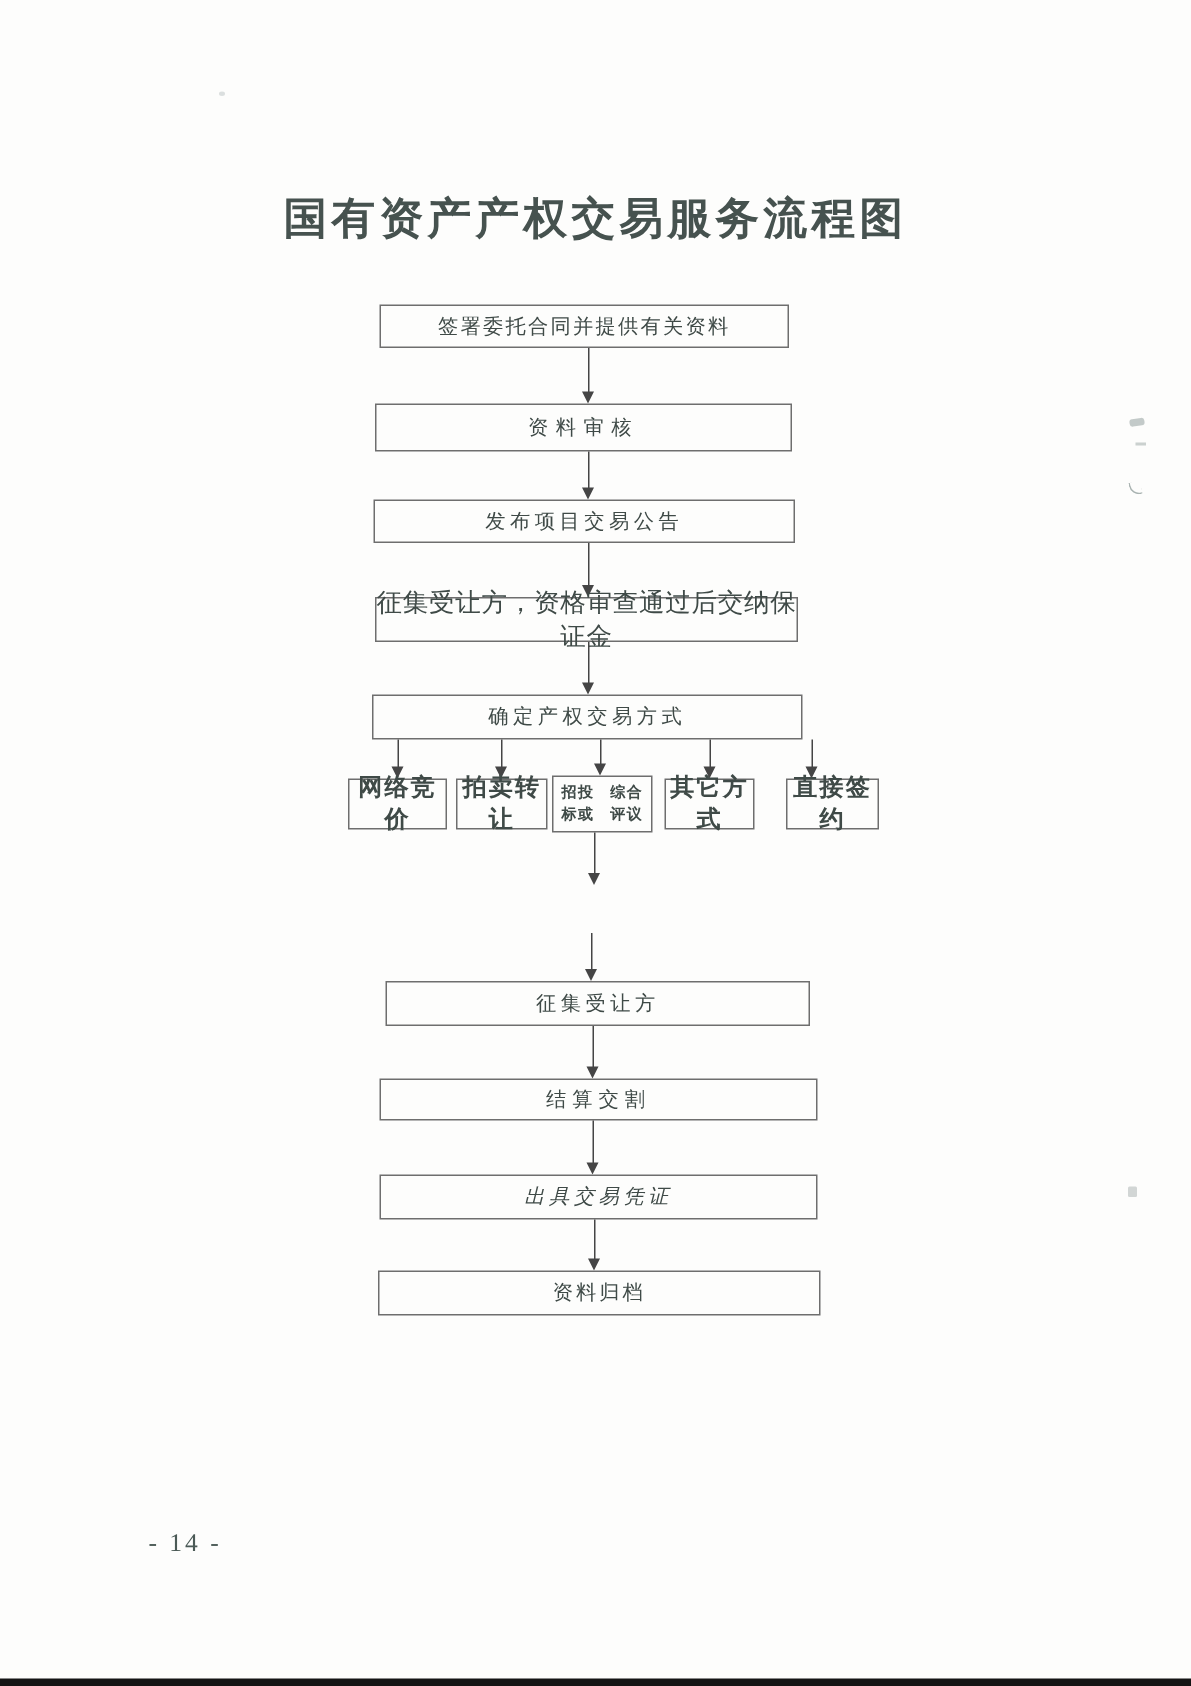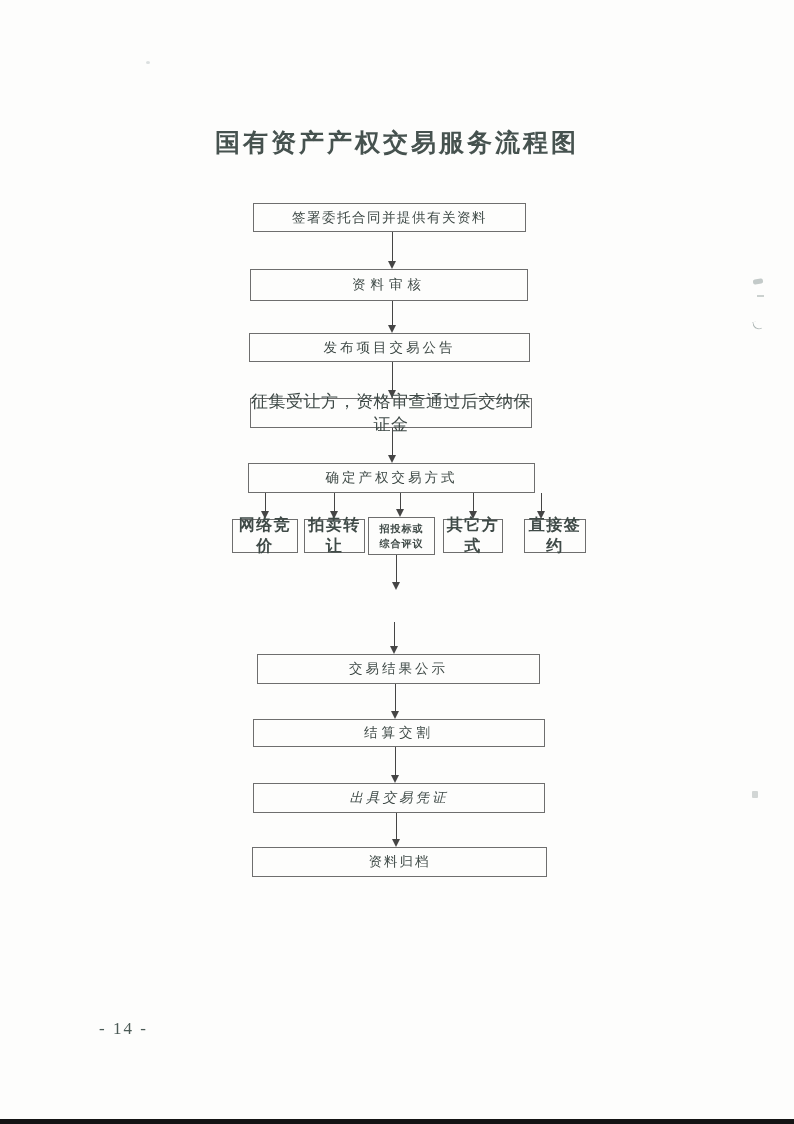--- a/index.html
+++ b/index.html
@@ -1,25 +1,25 @@
 <!DOCTYPE html>
 <html><head>
 <meta charset="utf-8">
 <style>
   html,body{margin:0;padding:0;background:#ffffff;}
   .page{position:relative;width:794px;height:1124px;background:#fdfdfc;overflow:hidden;
         font-family:"Liberation Serif","DejaVu Serif",serif;}
   .title{position:absolute;top:126px;left:0;width:100%;text-align:center;margin:0;
-         font-size:25px;font-weight:bold;letter-spacing:3px;color:#46524f;}
+         font-size:29px;font-weight:bold;letter-spacing:3px;color:#46524f;}
   .box{position:absolute;display:flex;align-items:center;justify-content:center;
        border:1px solid #6e6e6e;color:#3f4a47;font-size:13.5px;letter-spacing:3px;
        text-align:center;box-sizing:border-box;background:transparent;}
   .box.long{font-size:17px;letter-spacing:0.5px;}
   .box.small{font-size:16px;letter-spacing:1.5px;font-weight:600;}
-  .box.two-line{flex-direction:column;font-size:10px;letter-spacing:1px;line-height:1.55;font-weight:600;}
+  .box.two-line{flex-direction:row;font-size:10px;letter-spacing:1px;line-height:1.55;font-weight:600;}
   .arrow{position:absolute;width:9px;}
   .arrow::before{content:"";position:absolute;left:4px;top:0;bottom:5px;width:1px;background:#454545;}
   .arrow::after{content:"";position:absolute;left:0;bottom:0;width:0;height:0;
                 border-left:4.5px solid transparent;border-right:4.5px solid transparent;
                 border-top:8px solid #454545;}
   .pagenum{position:absolute;left:99px;top:1019px;font-size:17px;letter-spacing:2px;color:#4b5a56;}
   .edge-bar{position:absolute;left:0;top:1119px;width:794px;height:5px;background:#141414;}
   .speck{position:absolute;}
   .speck1{left:753px;top:279px;width:10px;height:5px;background:#8a9795;opacity:.5;border-radius:2px;transform:rotate(-8deg);}
   .speck2{left:757px;top:295px;width:7px;height:2px;background:#9aa5a2;opacity:.5;}
@@ -61,21 +61,21 @@
     <span>招投标或</span>
     <span>综合评议</span>
   </div>
   <div class="box small" style="left:443px;top:519px;width:60px;height:34px;">其它方式</div>
   <div class="box small" style="left:484px;top:519px;width:62px;height:34px;margin-left:40px;">直接签约</div>
 
   <div class="arrow" style="left:392px;top:555px;height:35px;"></div>
 
   <div class="arrow" style="left:390px;top:622px;height:32px;"></div>
 
-  <div class="box" style="left:257px;top:654px;width:283px;height:30px;">交易结果公示</div>
+  <div class="box" style="left:257px;top:654px;width:283px;height:30px;">征集受让方</div>
   <div class="arrow" style="left:391px;top:684px;height:35px;"></div>
 
   <div class="box" style="left:253px;top:719px;width:292px;height:28px;letter-spacing:4px;">结算交割</div>
   <div class="arrow" style="left:391px;top:747px;height:36px;"></div>
 
   <div class="box" style="left:253px;top:783px;width:292px;height:30px;font-style:italic;">出具交易凭证</div>
   <div class="arrow" style="left:392px;top:813px;height:34px;"></div>
 
   <div class="box" style="left:252px;top:847px;width:295px;height:30px;letter-spacing:2px;">资料归档</div>
 

